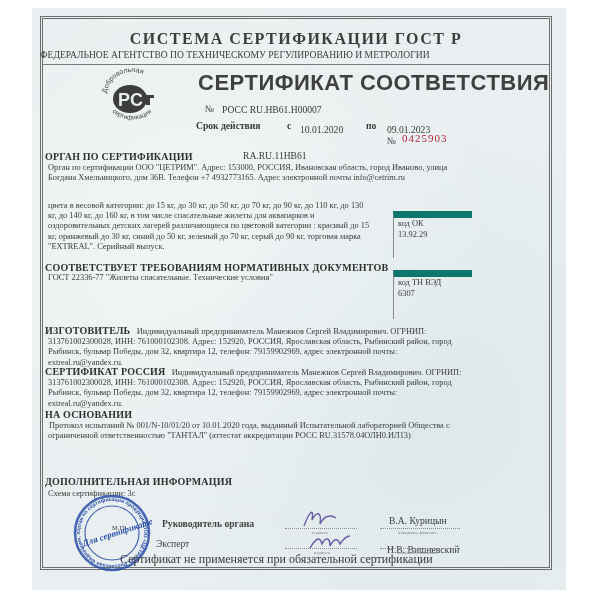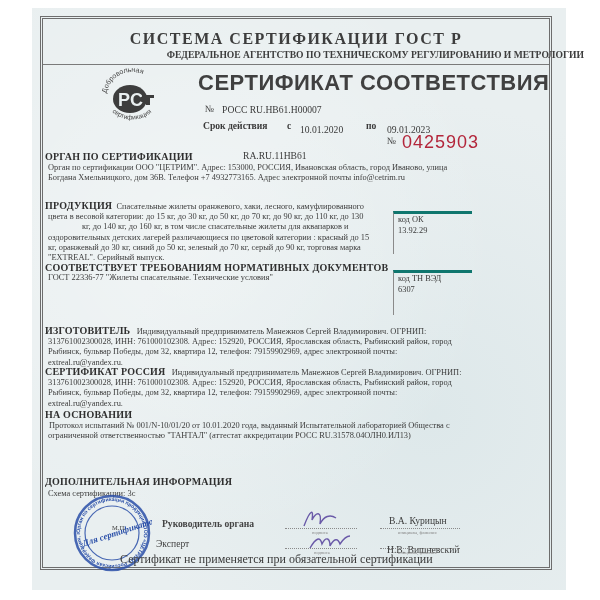--- a/index.html
+++ b/index.html
@@ -3,29 +3,29 @@
 <meta charset="utf-8">
 <style>
   html, body { margin:0; padding:0; background:#ffffff; }
   body { width:600px; height:600px; position:relative; overflow:hidden; font-family:"Liberation Serif", serif; color:#3a3a3a; }
   .paper { position:absolute; left:32px; top:8px; width:534px; height:582px; background:#e9eff0;
     background-image: radial-gradient(circle at 30% 40%, rgba(255,255,255,0.35), rgba(0,0,0,0) 60%),
                       radial-gradient(circle at 75% 70%, rgba(210,225,228,0.5), rgba(0,0,0,0) 55%); }
   .frame { position:absolute; left:40px; top:16px; width:512px; height:554px; border:3px double #6d6d6d; box-sizing:border-box; }
   .abs { position:absolute; }
   .hdr1 { left:40px; top:30px; width:512px; text-align:center; font-size:16px; font-weight:bold; letter-spacing:1.5px; color:#3d3d3d; }
-  .hdr2 { left:40px; top:49px; width:512px; text-align:right; font-size:9.6px; font-weight:bold; color:#3d3d3d; white-space:nowrap;padding-left:32px; }
+  .hdr2 { left:40px; top:49px; width:512px; text-align:left; font-size:9.6px; font-weight:normal; color:#3d3d3d; white-space:nowrap; }
   .hrule { position:absolute; left:43px; width:506px; height:0; border-top:1px solid #7a7a7a; }
   .title { left:198px; top:70px; font-family:Liberation Sans, sans-serif; font-size:22px; font-weight:bold; color:#404040; letter-spacing:0.5px; white-space:nowrap; }
   .logo { left:96px; top:66px; width:72px; height:62px; }
   .small { font-size:8.4px; line-height:10.2px; color:#3c3c3c; }
   .mid { font-size:9.6px; color:#3a3a3a; }
   .lab { font-size:10px; font-weight:bold; color:#2f2f2f; letter-spacing:0.2px; }
-  .red { color:#b3263b; font-family:Liberation Sans, sans-serif; font-size:18px; letter-spacing:1px; }
-  .codebox { position:absolute; border-left:1px solid #8a8a8a; border-top:3px solid #0f766e; }
+  .red { color:#b3263b; font-family:Liberation Serif, serif; font-size:11px; letter-spacing:1px; }
+  .codebox { position:absolute; border-left:1px solid #8a8a8a; border-top:7px solid #0f766e; }
   .codebox span { display:block; font-size:8.4px; line-height:10px; color:#3a3a3a; padding:1px 0 0 4px; }
   .dotline { position:absolute; border-bottom:1px dotted #8a8a8a; height:0; }
   .cap { position:absolute; font-size:4.5px; color:#888; }
   .stamp { left:72px; top:493px; width:80px; height:80px; }
   .footnote { left:120px; top:552px; font-size:12px; color:#3a3a3a; }
 </style>
 </head>
 <body>
 
 <div class="paper"></div>
@@ -46,38 +46,37 @@
     <rect x="46" y="29" width="12" height="3" fill="#3d3d3d"></rect>
     <rect x="50" y="29" width="4" height="10" fill="#3d3d3d"></rect>
   </svg>
 </div>
 
 <div class="abs title">СЕРТИФИКАТ СООТВЕТСТВИЯ</div>
 
 <div class="abs mid" style="left:205px;top:103px;">№</div>
 <div class="abs mid" style="left:222px;top:104px;">РОСС RU.НВ61.Н00007</div>
 
-<div class="abs mid" style="left:203px;top:120px;font-weight:bold;">Срок действия</div>
+<div class="abs mid" style="left:196px;top:120px;font-weight:bold;">Срок действия</div>
 <div class="abs mid" style="left:287px;top:120px;font-weight:bold;">с</div>
 <div class="abs mid" style="left:300px;top:124px;">10.01.2020</div>
 <div class="abs mid" style="left:366px;top:120px;font-weight:bold;">по</div>
 <div class="abs mid" style="left:387px;top:124px;">09.01.2023</div>
 
 <div class="abs mid" style="left:387px;top:135px;">№</div>
 <div class="abs red" style="left:402px;top:132px;">0425903</div>
 
 <div class="abs lab" style="left:45px;top:151px;">ОРГАН ПО СЕРТИФИКАЦИИ</div>
 <div class="abs mid" style="left:243px;top:150px;text-align:center;">RA.RU.11НВ61</div>
 <div class="abs small" style="left:48px;top:163px;">Орган по сертификации ООО "ЦЕТРИМ". Адрес: 153000, РОССИЯ, Ивановская область, город Иваново, улица</div>
 <div class="abs small" style="left:48px;top:173px;">Богдана Хмельницкого, дом 36В. Телефон +7 4932773165. Адрес электронной почты info@cetrim.ru</div>
 
 <div class="abs" style="left:45px;top:201px;width:330px;">
-  <div class="small" style="white-space:nowrap;"><span class="lab">ПРОДУКЦИЯ</span>&nbsp; <span>Спасательные жилеты оранжевого, хаки, лесного, камуфлированного</span></div>
   <div class="small" style="white-space:nowrap;padding-left:3px;">цвета в весовой категории: до 15 кг, до 30 кг, до 50 кг, до 70 кг, до 90 кг, до 110 кг, до 130</div>
-  <div class="small" style="white-space:nowrap;padding-left:3px;margin-left:34px;">кг, до 140 кг, до 160 кг, в том числе спасательные жилеты для аквапарков и</div>
+  <div class="small" style="white-space:nowrap;padding-left:3px;">кг, до 140 кг, до 160 кг, в том числе спасательные жилеты для аквапарков и</div>
   <div class="small" style="white-space:nowrap;padding-left:3px;">оздоровительных детских лагерей  различающиеся по цветовой категории : красный до 15</div>
   <div class="small" style="white-space:nowrap;padding-left:3px;">кг, оранжевый до 30 кг, синий до 50 кг, зеленый до 70 кг, серый до 90 кг, торговая марка</div>
   <div class="small" style="white-space:nowrap;padding-left:3px;">"EXTREAL". Серийный выпуск.</div>
 </div>
 <div class="codebox" style="left:393px;top:211px;width:78px;height:40px;">
   <span>код ОК</span>
   <span>13.92.29</span>
 </div>
 
 <div class="abs lab" style="left:45px;top:262px;">СООТВЕТСТВУЕТ ТРЕБОВАНИЯМ НОРМАТИВНЫХ ДОКУМЕНТОВ</div>

